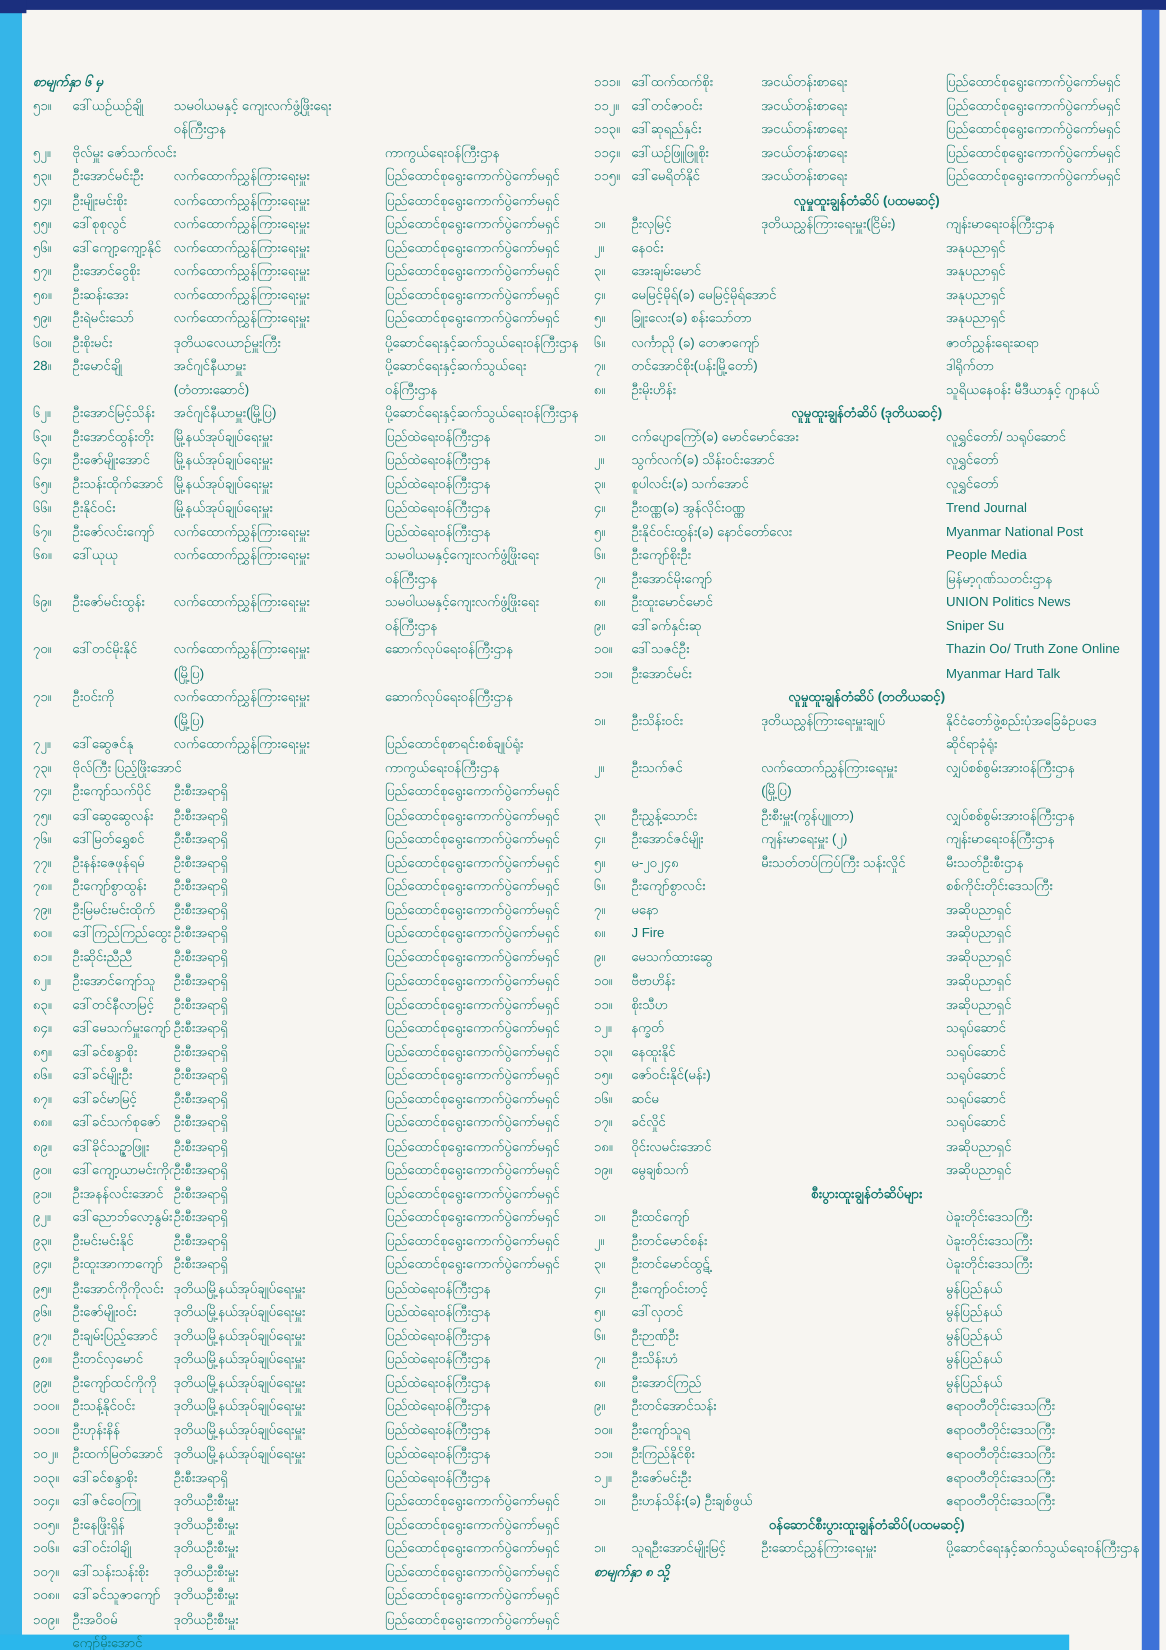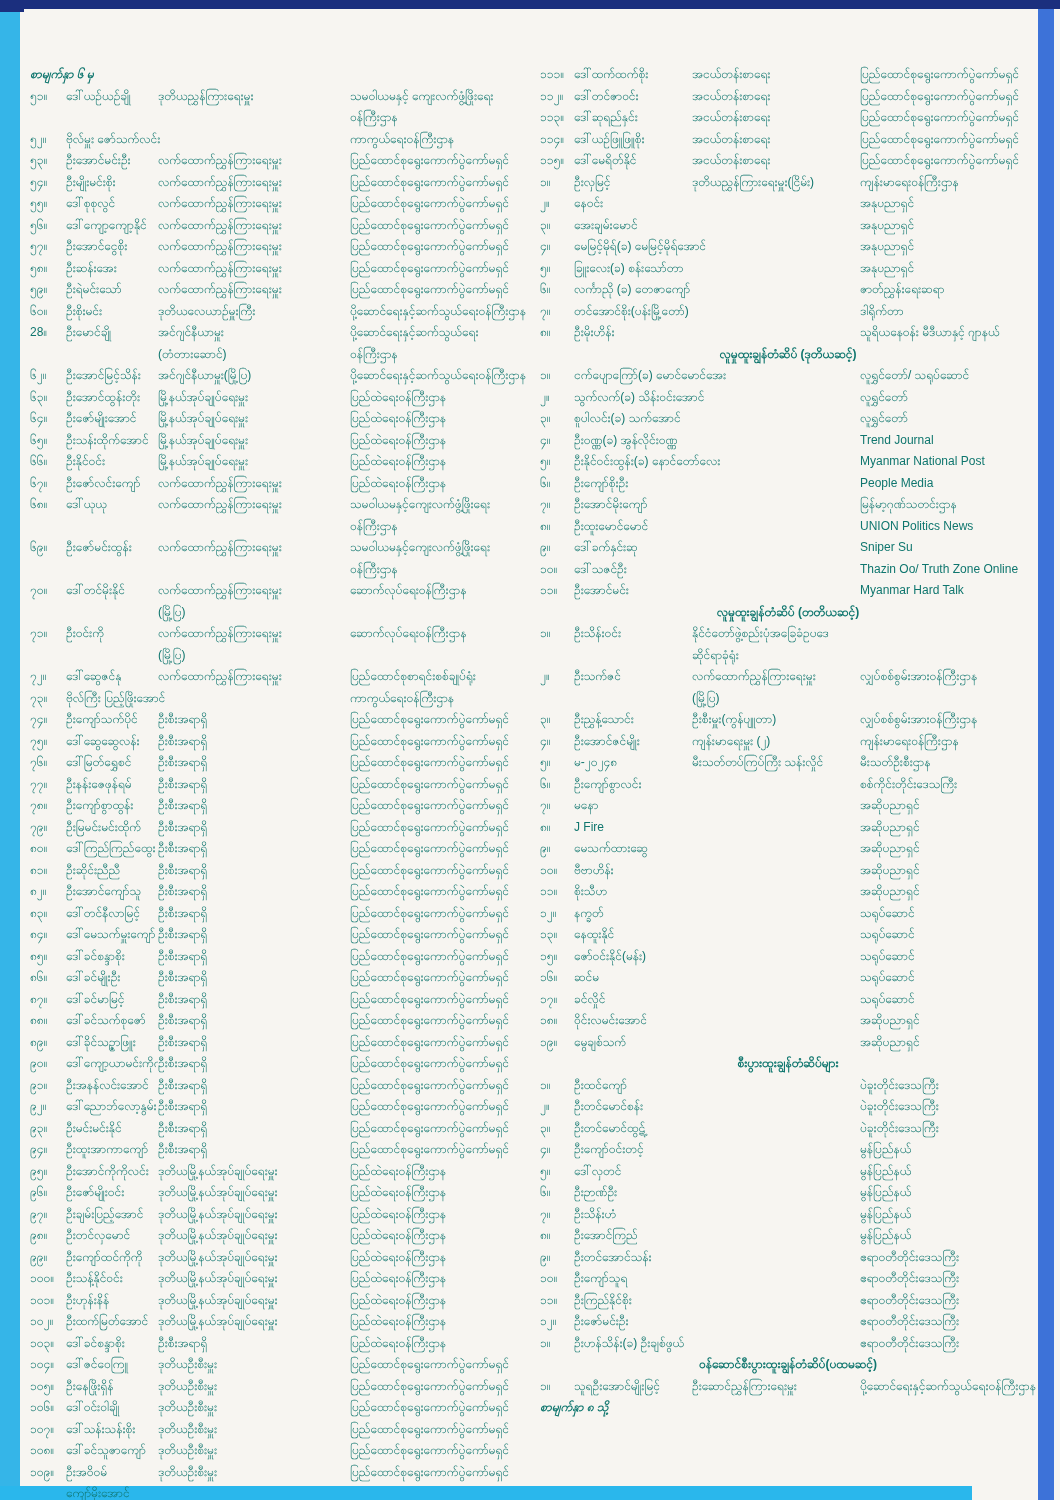--- a/index.html
+++ b/index.html
@@ -32,21 +32,20 @@
   <div class="bar-left"></div>
   <div class="corner-tl"></div>
   <div class="bar-right"></div>
   <div class="bar-bottom"></div>
 
   <div class="col col-left" id="col-left">
       <div class="note">စာမျက်နှာ ၆ မှ</div>
       <div class="row">
         <div class="c-no">၅၁။</div>
         <div class="c-name">ဒေါ်ယဉ်ယဉ်ချို</div>
-        <div class="c-pos">ဒုတိယညွှန်ကြားရေးမှူး</div>
         <div class="c-org">သမဝါယမနှင့် ကျေးလက်ဖွံ့ဖြိုးရေး
 ဝန်ကြီးဌာန</div>
       </div>
       <div class="row wide">
         <div class="c-no">၅၂။</div>
         <div class="c-name">ဗိုလ်မှူး ဇော်သက်လင်း</div>
         <div class="c-org">ကာကွယ်ရေးဝန်ကြီးဌာန</div>
       </div>
       <div class="row">
         <div class="c-no">၅၃။</div>
@@ -427,20 +426,21 @@
         <div class="c-name">ဒေါ်ယဉ်ဖြူဖြူစိုး</div>
         <div class="c-pos">အငယ်တန်းစာရေး</div>
         <div class="c-org">ပြည်ထောင်စုရွေးကောက်ပွဲကော်မရှင်</div>
       </div>
       <div class="row">
         <div class="c-no">၁၁၅။</div>
         <div class="c-name">ဒေါ်မေရိတ်နိုင်</div>
         <div class="c-pos">အငယ်တန်းစာရေး</div>
         <div class="c-org">ပြည်ထောင်စုရွေးကောက်ပွဲကော်မရှင်</div>
       </div>
+      <div class="sec-header">လူမှုထူးချွန်တံဆိပ် (ပထမဆင့်)</div>
       <div class="row">
         <div class="c-no">၁။</div>
         <div class="c-name">ဦးလှမြင့်</div>
         <div class="c-pos">ဒုတိယညွှန်ကြားရေးမှူး(ငြိမ်း)</div>
         <div class="c-org">ကျန်းမာရေးဝန်ကြီးဌာန</div>
       </div>
       <div class="row wide">
         <div class="c-no">၂။</div>
         <div class="c-name">နေဝင်း</div>
         <div class="c-org">အနုပညာရှင်</div>
@@ -528,20 +528,21 @@
       </div>
       <div class="row wide">
         <div class="c-no">၁၁။</div>
         <div class="c-name">ဦးအောင်မင်း</div>
         <div class="c-org">Myanmar Hard Talk</div>
       </div>
       <div class="sec-header">လူမှုထူးချွန်တံဆိပ် (တတိယဆင့်)</div>
       <div class="row">
         <div class="c-no">၁။</div>
         <div class="c-name">ဦးသိန်းဝင်း</div>
+        <div class="c-pos">ဒုတိယညွှန်ကြားရေးမှူးချုပ်</div>
         <div class="c-org">နိုင်ငံတော်ဖွဲ့စည်းပုံအခြေခံဥပဒေ
 ဆိုင်ရာခုံရုံး</div>
       </div>
       <div class="row">
         <div class="c-no">၂။</div>
         <div class="c-name">ဦးသက်ဇင်</div>
         <div class="c-pos">လက်ထောက်ညွှန်ကြားရေးမှူး
 (မြို့ပြ)</div>
         <div class="c-org">လျှပ်စစ်စွမ်းအားဝန်ကြီးဌာန</div>
       </div>

